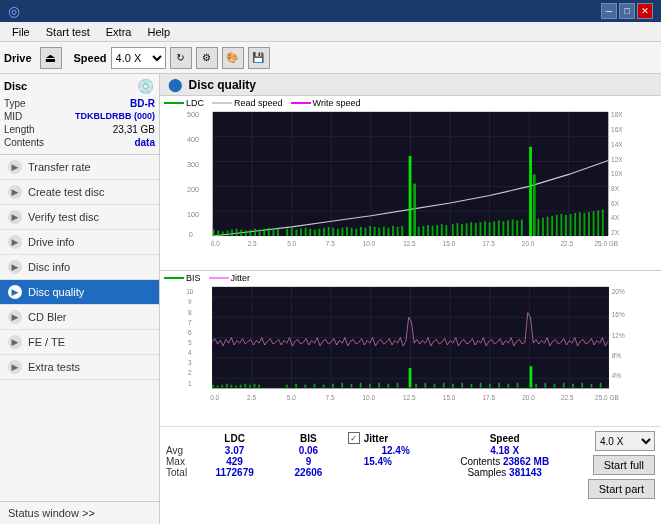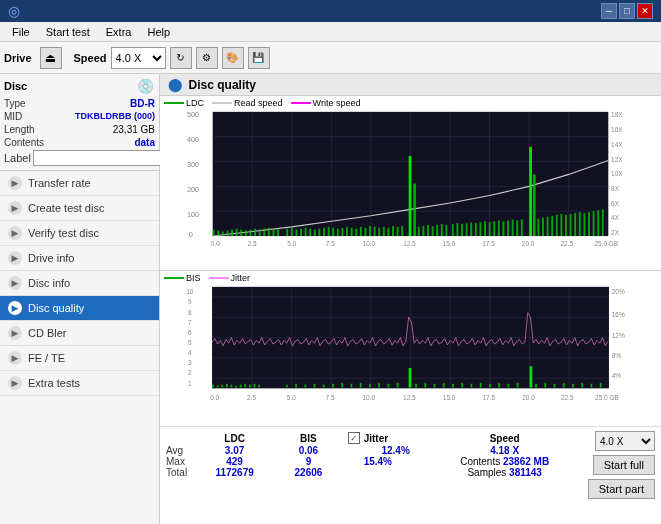--- a/index.html
+++ b/index.html
@@ -129,25 +129,20 @@
         <span class="disc-val" style="font-size:9px;">TDKBLDRBB (000)</span>
       </div>
       <div class="disc-row">
         <span class="disc-key">Length</span>
         <span class="disc-val-black">23,31 GB</span>
       </div>
       <div class="disc-row">
         <span class="disc-key">Contents</span>
         <span class="disc-val">data</span>
       </div>
-      <div class="label-row">
-        <span class="disc-key">Label</span>
-        <input class="label-input" type="text" style="">
-        <div style="width:16px;height:16px;background:#e0e0e0;border:1px solid #999;display:flex;align-items:center;justify-content:center;font-size:9px;cursor:pointer;">🔍</div>
-      </div>
     </div>
 
     <div class="nav-items">
       <div class="nav-item">
         <div class="nav-icon">▶</div>
         <span>Transfer rate</span>
       </div>
       <div class="nav-item">
         <div class="nav-icon">▶</div>
         <span>Create test disc</span>
@@ -175,20 +170,25 @@
       <div class="nav-item">
         <div class="nav-icon">▶</div>
         <span>FE / TE</span>
       </div>
       <div class="nav-item">
         <div class="nav-icon">▶</div>
         <span>Extra tests</span>
       </div>
     </div>
 
+    <div class="sidebar-status">
+      <div class="status-window-btn">
+        <span>Status window &gt;&gt;</span>
+      </div>
+    </div>
   </div>
 
   <div class="content">
 
     <div class="content-header">
       <span class="content-header-icon">⬤</span>
       <span class="content-header-title">Disc quality</span>
     </div>
 
     <div class="chart-area">

